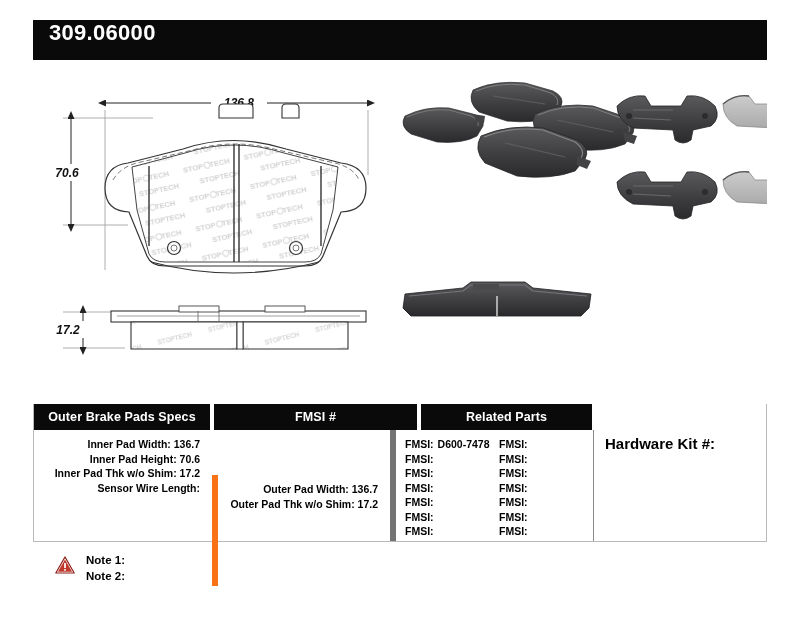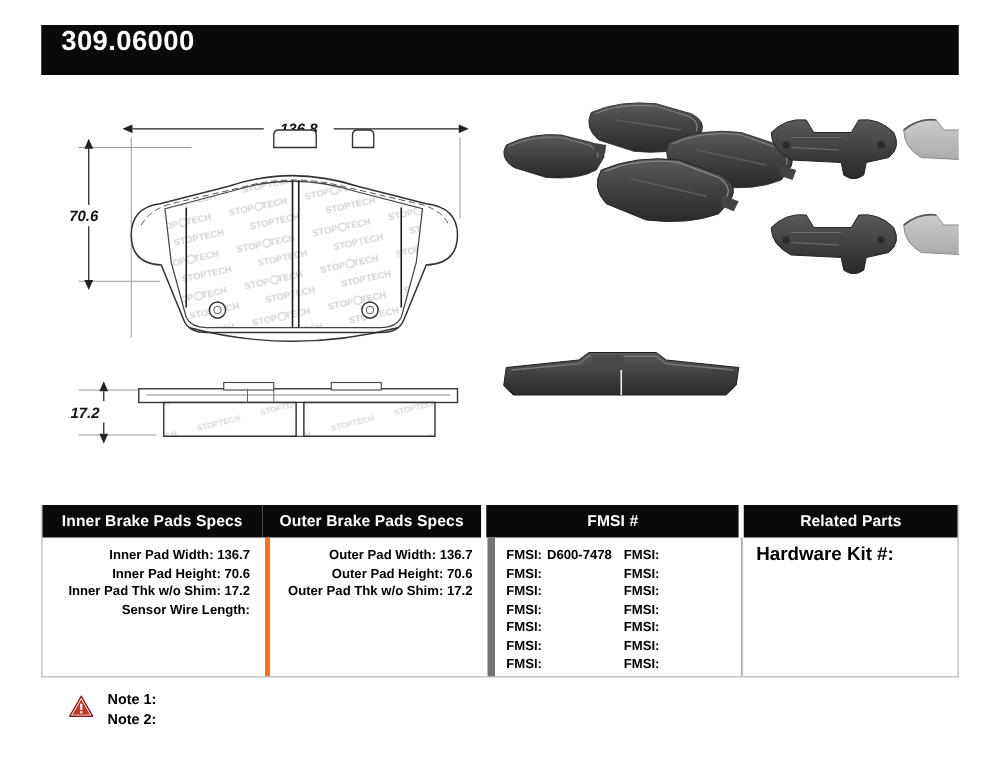--- a/index.html
+++ b/index.html
@@ -87,21 +87,21 @@
     display: flex;
     width: 100%;
     height: 111px;
   }
   .td {
     padding-top: 7px;
     height: 111px;
     position: relative;
   }
   .td-inner { width: 178px; }
-  .td-outer { width: 178px; border-left: 4px solid #f97316; }
+  .td-outer { width: 178px; border-left: 6px solid #f97316; margin-top: 45px; }
   .td-fmsi  { width: 203px; border-left: 6px solid #737373; }
   .td-rel   { width: 173px; border-left: 1px solid #8a8a8a; }
 
   .spec-line {
     font-size: 10.5px;
     font-weight: bold;
     line-height: 14.5px;
     text-align: right;
     padding-right: 12px;
     white-space: nowrap;
@@ -359,40 +359,38 @@
         <line x1="464" y1="226" x2="464" y2="246" stroke="#e8e8e8" stroke-width="1.3"></line>
         <path d="M370,238 L378,246" stroke="#1f1f21" stroke-width="1"></path>
       </g>
 
     </svg>
   </div>
 
   <div class="spec-table">
 
     <div class="thead">
-      <div class="th th-inner">Inner Brake Pads Specs</div>
       <div class="th th-outer">Outer Brake Pads Specs</div>
       <div class="th-gap"></div>
       <div class="th th-fmsi">FMSI #</div>
       <div class="th-gap"></div>
       <div class="th th-rel">Related Parts</div>
     </div>
 
     <div class="tbody">
 
       <div class="td td-inner">
         <div class="spec-line">Inner Pad Width: 136.7</div>
         <div class="spec-line">Inner Pad Height: 70.6</div>
         <div class="spec-line">Inner Pad Thk w/o Shim: 17.2</div>
         <div class="spec-line">Sensor Wire Length:</div>
       </div>
 
       <div class="td td-outer">
         <div class="spec-line">Outer Pad Width: 136.7</div>
-        <div class="spec-line">Outer Pad Height: 70.6</div>
         <div class="spec-line">Outer Pad Thk w/o Shim: 17.2</div>
       </div>
 
       <div class="td td-fmsi">
         <div class="fmsi-grid">
           <div class="fmsi-col">
             <div class="fmsi-line">
               <span>FMSI:</span><span class="fmsi-val">D600-7478</span>
             </div>
             <div class="fmsi-line">

